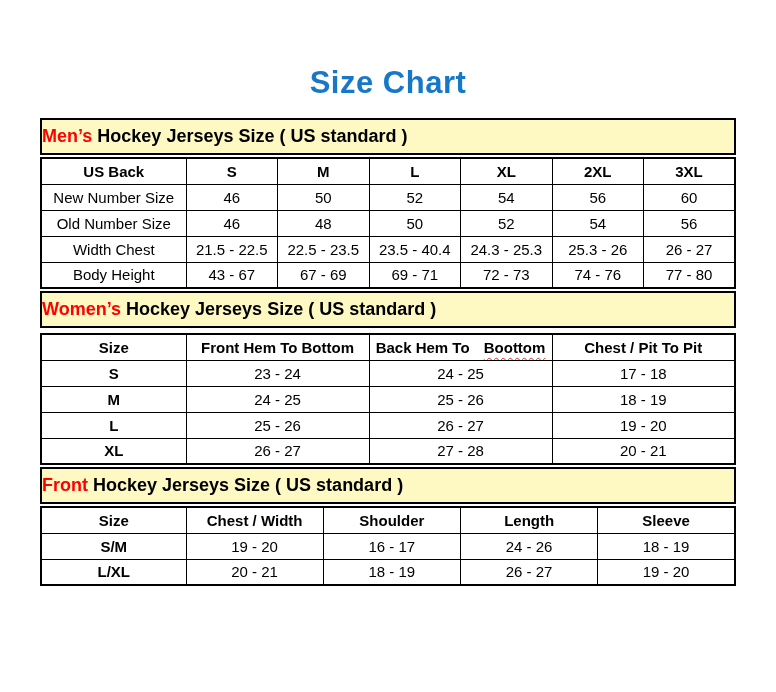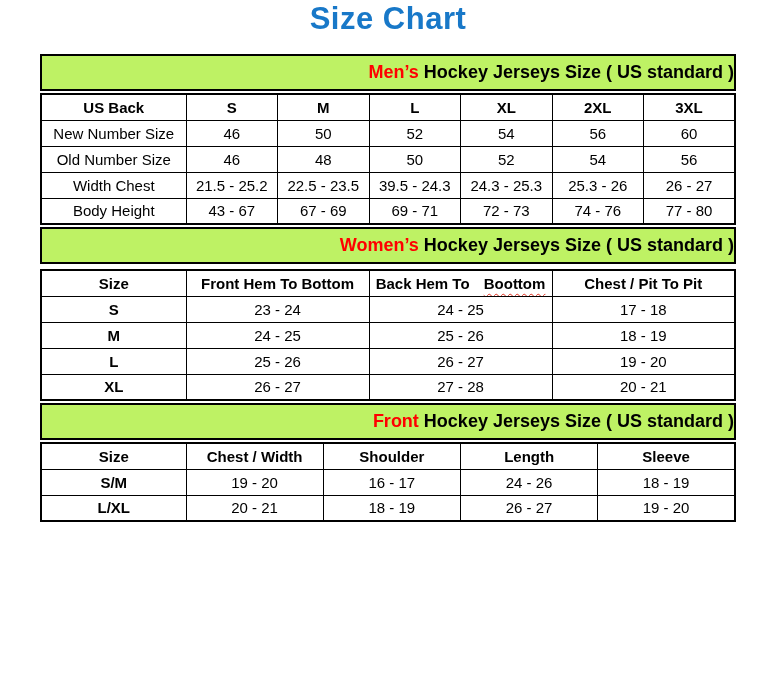--- a/index.html
+++ b/index.html
@@ -5,34 +5,35 @@
   * { box-sizing: border-box; }
   html, body { margin: 0; padding: 0; background: #ffffff; }
   body {
     width: 776px; height: 692px;
     font-family: "Liberation Sans", sans-serif;
     color: #000000;
     overflow: hidden;
   }
   .page { position: relative; width: 776px; height: 692px; }
   .title {
+    padding-top: 64px;
     text-align: center;
     font-size: 31px;
     line-height: 38px;
     font-weight: bold;
     color: #1878C8;
     letter-spacing: 0.5px;
   }
   .chart { width: 696px; margin: 16px auto 0 auto; }
   .band {
     border: 2px solid #000000;
-    background: #bef264;
+    background: #fef9c3;
     height: 37px;
     line-height: 33px;
-    text-align: right;
+    text-align: left;
     font-size: 18px;
     font-weight: bold;
     white-space: pre;
   }
   .band .hl { color: #FF0000; }
   .sec + .sec .band { margin-top: 2px; }
   table.sizes {
     width: 100%;
     table-layout: fixed;
     border-collapse: collapse;
@@ -109,23 +110,23 @@
               <td class="row-label">Old Number Size</td>
               <td>46</td>
               <td>48</td>
               <td>50</td>
               <td>52</td>
               <td>54</td>
               <td>56</td>
             </tr>
             <tr>
               <td class="row-label">Width Chest</td>
-              <td>21.5 - 25.2</td>
+              <td>21.5 - 22.5</td>
               <td>22.5 - 23.5</td>
-              <td>39.5 - 24.3</td>
+              <td>23.5 - 40.4</td>
               <td>24.3 - 25.3</td>
               <td>25.3 - 26</td>
               <td>26 - 27</td>
             </tr>
             <tr>
               <td class="row-label">Body Height</td>
               <td>43 - 67</td>
               <td>67 - 69</td>
               <td>69 - 71</td>
               <td>72 - 73</td>

